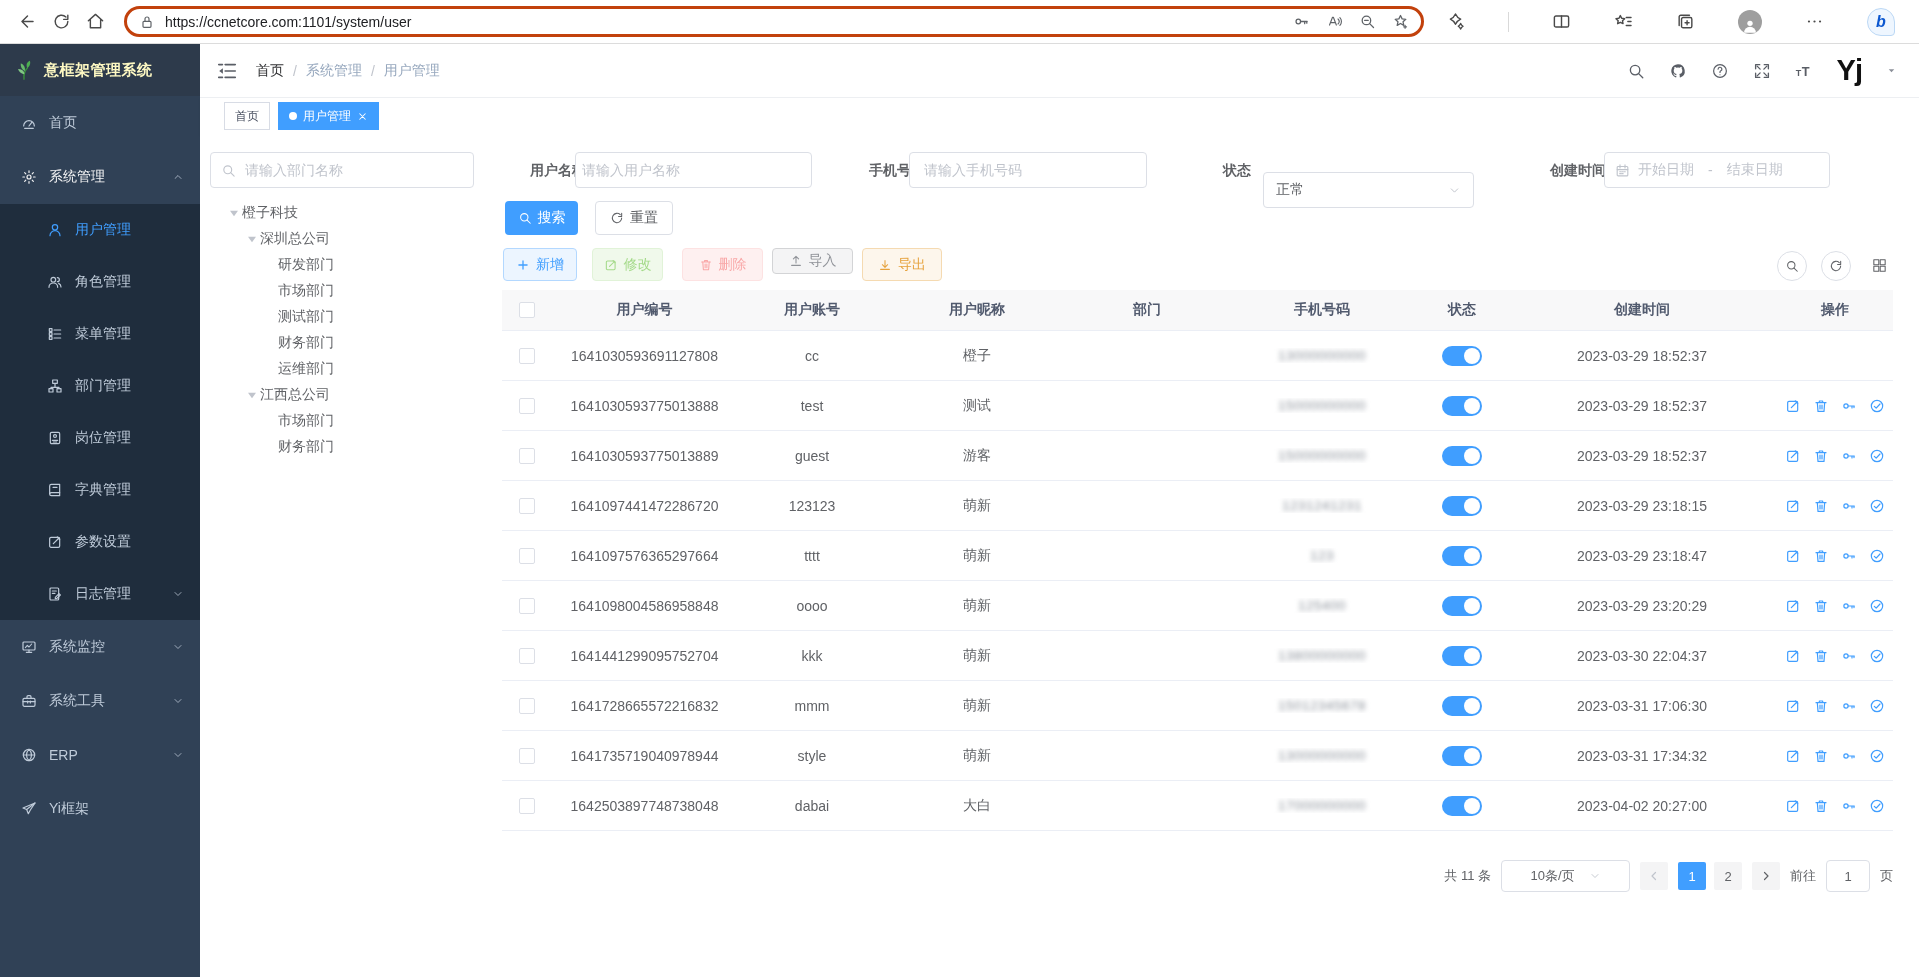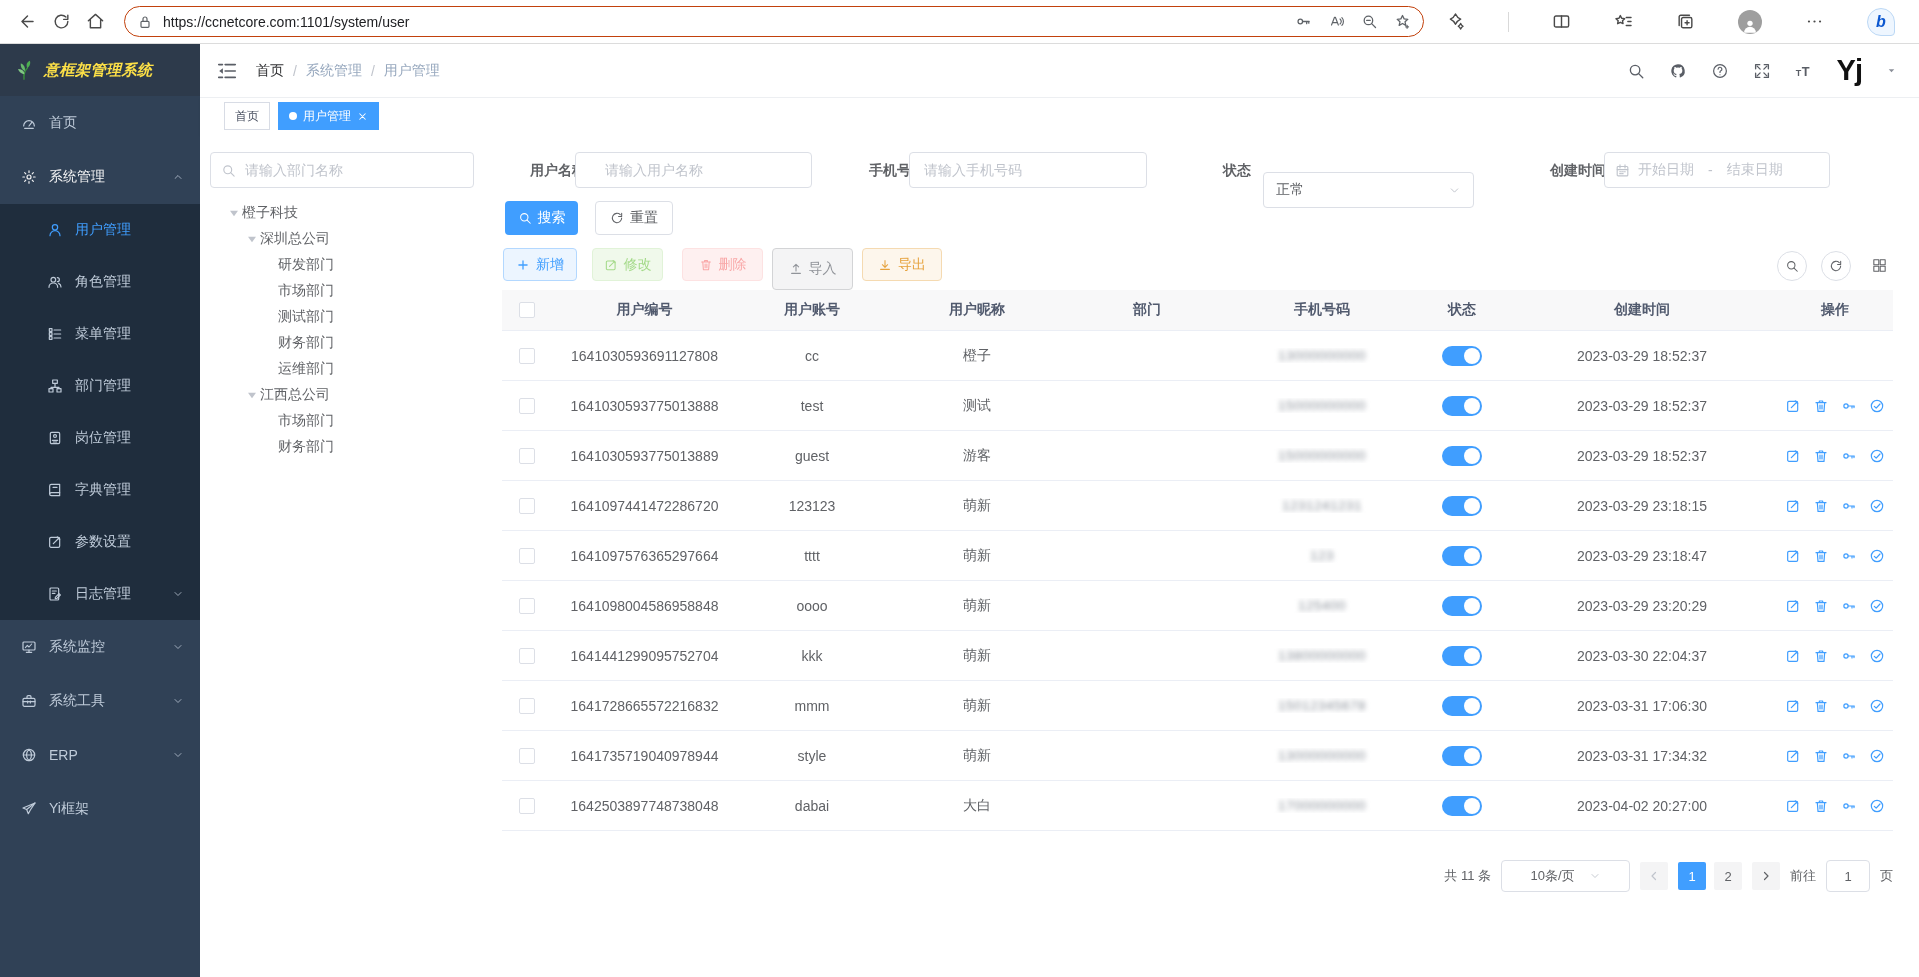--- a/index.html
+++ b/index.html
@@ -5,36 +5,36 @@
   html,body{margin:0;padding:0;background:#fff;}
   body{font-family:"Liberation Sans","DejaVu Sans",sans-serif;font-size:14px;color:#606266;}
   .stage{position:relative;width:1919px;height:977px;overflow:hidden;background:#fff;}
   [data-icon]{display:inline-flex;align-items:center;justify-content:center;}
   [data-icon] svg{width:100%;height:100%;display:block;}
 
   
   .browser{position:absolute;left:0;top:0;width:1919px;height:44px;background:#fff;border-bottom:1px solid #dcdcdc;display:flex;align-items:center;padding:0 10px;box-sizing:border-box;color:#4a4a4a;}
   .cbtn{width:34px;height:34px;border-radius:6px;display:flex;align-items:center;justify-content:center;flex:0 0 auto;cursor:pointer;}
   .cbtn .ih{width:19px;height:19px;}
-  .urlbar{margin-left:12px;width:1300px;height:31px;border:1px solid #c2410c;border-radius:16px;display:flex;align-items:center;padding:0 12px;box-sizing:border-box;background:#fff;}
+  .urlbar{margin-left:12px;width:1300px;height:31px;border:3px solid #c2410c;border-radius:16px;display:flex;align-items:center;padding:0 12px;box-sizing:border-box;background:#fff;}
   .urlbar .ih{width:16px;height:16px;color:#5f6368;}
   .url-text{margin-left:10px;color:#202124;font-size:14px;flex:1;white-space:nowrap;overflow:hidden;}
   .url-icons{display:flex;align-items:center;gap:16px;}
   .url-icons .ih{width:17px;height:17px;color:#5f6368;}
   .chrome-right{flex:1;display:flex;align-items:center;justify-content:space-between;padding:0 14px 0 22px;}
   .chrome-right .ih{width:19px;height:19px;color:#4a4a4a;}
   .vsep{width:1px;height:20px;background:#d9d9d9;}
   .avatar-chrome{width:24px;height:24px;border-radius:50%;background:#9e9e9e;display:flex;align-items:flex-end;justify-content:center;overflow:hidden;}
   .avatar-chrome svg{width:16px;height:16px;}
   .copilot{width:26px;height:26px;border-radius:50% 50% 4px 50%;background:#eef6ff;border:1px solid #bcd8f5;color:#0b57d0;font-weight:700;font-style:italic;font-size:16px;display:flex;align-items:center;justify-content:center;}
 
   
   .sidebar{position:absolute;left:0;top:44px;width:200px;bottom:0;background:#304156;overflow:hidden;}
   .logo{height:52px;display:flex;align-items:center;gap:9px;padding-left:13px;background:#2d3a4b;}
-  .logo-text{color:#fde047;font-weight:700;font-size:15px;letter-spacing:0.5px;font-style:italic;}
+  .logo-text{color:#fef9c3;font-weight:700;font-size:15px;letter-spacing:0.5px;}
   .logo .ih{width:22px;height:22px;}
   .side-item{height:54px;display:flex;align-items:center;gap:12px;padding:0 16px 0 21px;color:#bfcbd9;cursor:pointer;position:relative;box-sizing:border-box;}
   .side-item .ih{width:16px;height:16px;flex:0 0 auto;}
   .side-item .lbl{flex:1;font-size:14px;}
   .side-item .chev{width:12px;height:12px;color:#bfcbd9;opacity:.85;}
   .side-item.open{color:#f4f4f5;}
   .submenu{background:#1f2d3d;}
   .submenu .side-item{height:52px;padding-left:47px;}
   .side-item.active{color:#409EFF;}
 
@@ -59,21 +59,21 @@
 
   
   .content{position:absolute;left:200px;top:134px;right:0;bottom:0;background:#fff;}
   .inp{border:1px solid #dcdfe6;border-radius:4px;background:#fff;height:36px;box-sizing:border-box;display:flex;align-items:center;font-size:14px;color:#606266;}
   .inp input{border:none;outline:none;flex:1;font:inherit;color:#606266;background:transparent;min-width:0;}
   .inp input::placeholder{color:#c0c4cc;}
   .dept-search{position:absolute;left:10px;top:18px;width:264px;padding:0 10px;gap:7px;}
   .dept-search .ih{width:15px;height:15px;color:#c0c4cc;}
   .flabel{position:absolute;top:18px;height:36px;line-height:36px;font-weight:700;color:#606266;white-space:nowrap;}
   .f-user-label{left:330px;}
-  .f-user-input{position:absolute;left:375px;top:18px;width:237px;padding:0 27px;}
+  .f-user-input{position:absolute;left:375px;top:18px;width:237px;padding:0 4px;}
   .f-phone-label{left:669px;}
   .f-phone-input{position:absolute;left:709px;top:18px;width:238px;padding:0 12px;}
   .f-status-label{left:1023px;}
   .f-status-select{position:absolute;left:1063px;top:18px;width:211px;padding:0 12px;justify-content:space-between;cursor:pointer;margin-top:20px;}
   .f-status-select .ih{width:13px;height:13px;color:#c0c4cc;}
   .f-date-label{left:1350px;}
   .f-date{position:absolute;left:1404px;top:18px;width:226px;padding:0 10px;gap:8px;}
   .f-date .ih{width:15px;height:15px;color:#c0c4cc;}
   .ph{color:#c0c4cc;}
   .dsep{color:#c0c4cc;flex:0 0 auto;padding:0 6px;}
@@ -84,21 +84,21 @@
   .tree-node .tarrow{width:16px;height:16px;color:#c0c4cc;flex:0 0 auto;}
 
   
   .btn{display:inline-flex;align-items:center;justify-content:center;gap:6px;border-radius:4px;font-size:14px;cursor:pointer;box-sizing:border-box;border:1px solid transparent;position:absolute;}
   .btn .ih{width:14px;height:14px;}
   .btn-search{left:305px;top:67px;width:73px;height:34px;background:#409EFF;color:#fff;}
   .btn-reset{left:395px;top:67px;width:78px;height:34px;background:#fff;border-color:#dcdfe6;color:#606266;}
   .btn-add{left:303px;top:114px;width:74px;height:33px;background:#ecf5ff;border-color:#b3d8ff;color:#409eff;}
   .btn-edit{left:392px;top:114px;width:71px;height:33px;background:#f0f9eb;border-color:#e1f3d8;color:#a4da89;}
   .btn-del{left:482px;top:114px;width:81px;height:33px;background:#fef0f0;border-color:#fde2e2;color:#f9a7a7;}
-  .btn-imp{left:572px;top:114px;width:81px;height:42px;background:#f4f4f5;border-color:#d3d4d6;color:#909399;}
+  .btn-imp{left:572px;top:114px;width:81px;height:26px;background:#f4f4f5;border-color:#d3d4d6;color:#909399;}
   .btn-exp{left:662px;top:114px;width:80px;height:33px;background:#fdf6ec;border-color:#f5dab1;color:#e6a23c;}
   .mini{position:absolute;top:117px;width:28px;height:28px;border-radius:50%;border:1px solid #dcdfe6;background:#fff;color:#606266;display:flex;align-items:center;justify-content:center;cursor:pointer;}
   .mini .ih{width:14px;height:14px;}
   .mini.m1{left:1577px;}
   .mini.m2{left:1621px;}
   .mini.m3{left:1665px;border:none;}
   .mini.m3 .ih{width:17px;height:17px;color:#606266;}
 
   
   .table{position:absolute;left:302px;top:156px;width:1391px;font-size:14px;}

